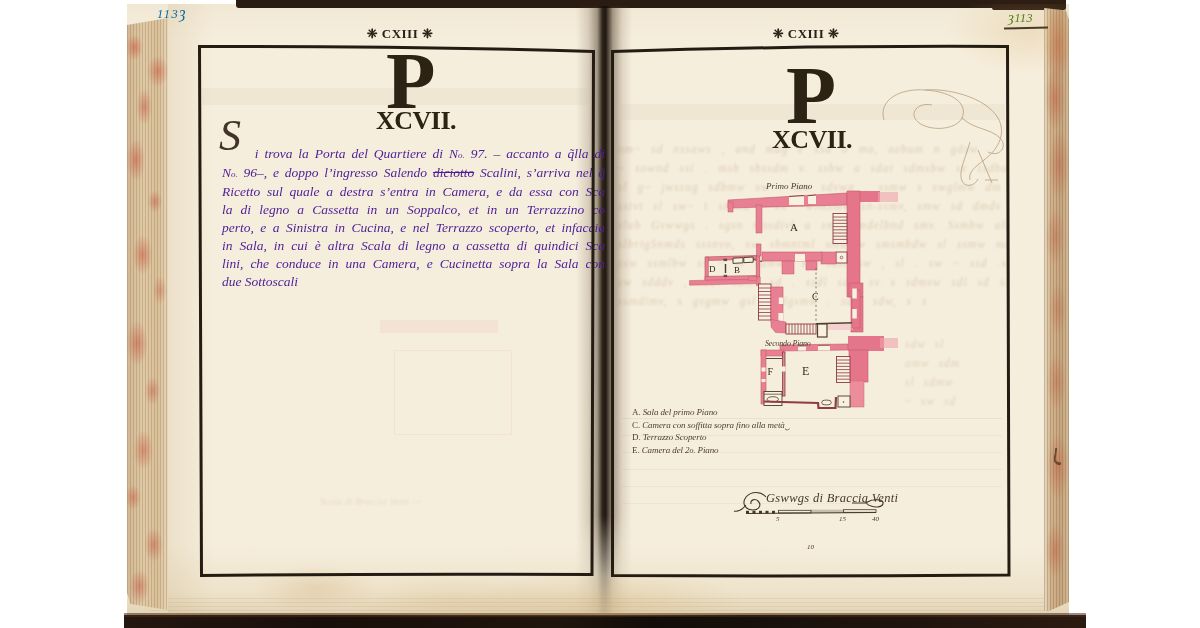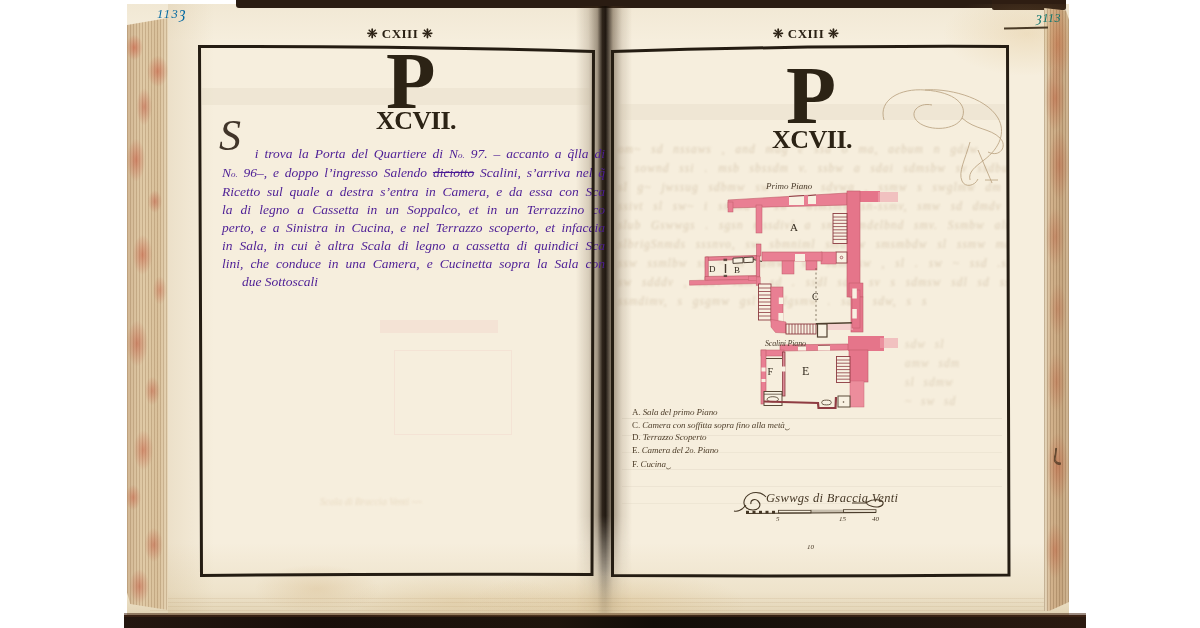--- a/index.html
+++ b/index.html
@@ -74,21 +74,21 @@
      background:
        radial-gradient(120px 60px at 900px 30px, rgba(214,176,110,.25), rgba(214,176,110,0) 70%),
        radial-gradient(200px 50px at 480px 600px, rgba(205,168,105,.28), rgba(205,168,105,0) 70%),
        radial-gradient(160px 40px at 330px 598px, rgba(205,168,105,.22), rgba(205,168,105,0) 70%),
        radial-gradient(90px 35px at 190px 585px, rgba(200,160,100,.25), rgba(200,160,100,0) 70%),
        radial-gradient(70px 40px at 1035px 75px, rgba(210,170,110,.3), rgba(210,170,110,0) 70%);"></div>
 
   <div class="abs" style="left:157px;top:4px;width:50px;height:20px;color:#0369a1;
        font:italic 12.5px 'Liberation Serif';letter-spacing:1.5px;">113<span style="font-size:16px;">ȝ</span></div>
 
-  <div class="abs" style="left:1036px;top:9px;width:60px;height:20px;color:#0f766e;
+  <div class="abs" style="left:1008px;top:9px;width:60px;height:20px;color:#4d7c0f;
        font:italic 12px 'Liberation Serif';letter-spacing:0.5px;"><span style="font-size:15px;">ȝ</span>113</div>
   <div class="abs" style="left:1004px;top:27px;width:44px;height:1.6px;background:#4a3b27;transform:rotate(-1.5deg);"></div>
 
   <div class="abs" style="left:300px;top:26px;width:200px;text-align:center;color:#2a2013;
        font:bold 13px 'Liberation Serif';letter-spacing:0.5px;">❈ CXIII ❈</div>
 
   <div class="abs" style="left:706px;top:26px;width:200px;text-align:center;color:#2a2013;
        font:bold 13px 'Liberation Serif';letter-spacing:0.5px;">❈ CXIII ❈</div>
 
   <div class="abs" style="left:202px;top:88px;width:390px;height:17px;background:rgba(203,192,170,.16);"></div>
@@ -101,21 +101,21 @@
 
   <div class="abs" id="hw" style="left:222px;top:145px;width:383px;
        font:italic 13.5px/18px 'Liberation Serif';color:#4c1d95;">
     <div style="text-indent:30px;text-align:justify;text-align-last:justify;"> i trova la Porta del Quartiere di N<span style="font-size:9px;">o.</span> 97. – accanto a q̃lla di</div>
     <div style="text-align:justify;text-align-last:justify;">N<span style="font-size:9px;">o.</span> 96–, e doppo l’ingresso Salendo <s>diciotto</s> Scalini, s’arriva nel q̃</div>
     <div style="text-align:justify;text-align-last:justify;">Ricetto sul quale a destra s’entra in Camera, e da essa con Sca</div>
     <div style="text-align:justify;text-align-last:justify;">la di legno a Cassetta in un Soppalco, et in un Terrazzino co</div>
     <div style="text-align:justify;text-align-last:justify;">perto, e a Sinistra in Cucina, e nel Terrazzo scoperto, et infaccia</div>
     <div style="text-align:justify;text-align-last:justify;">in Sala, in cui è altra Scala di legno a cassetta di quindici Sca</div>
     <div style="text-align:justify;text-align-last:justify;">lini, che conduce in una Camera, e Cucinetta sopra la Sala con</div>
-    <div style="white-space:nowrap;margin-left:20px;">due Sottoscali</div>
+    <div style="white-space:nowrap;">due Sottoscali</div>
   </div>
 
   <div class="abs" style="left:219px;top:114px;color:#41352a;font:italic 44px/1 'Liberation Serif';">S</div>
 
   <div class="abs" style="left:380px;top:320px;width:118px;height:13px;background:rgba(225,140,150,.10);"></div>
   <div class="abs" style="left:394px;top:350px;width:116px;height:83px;border:1.5px solid rgba(225,140,150,.10);"></div>
   <div class="abs" style="left:320px;top:497px;width:147px;height:9px;color:rgba(190,150,100,.22);
        font:italic 10px/9px 'Liberation Serif';overflow:hidden;filter:blur(.8px);">Scala di Braccia Venti ~~</div>
 
   <div class="abs" style="left:618px;top:140px;width:390px;height:200px;overflow:hidden;
@@ -143,36 +143,35 @@
   <div class="abs" style="left:620px;top:104px;width:385px;height:16px;background:rgba(203,192,170,.16);"></div>
 
   <div class="abs" style="left:786px;top:55px;width:70px;height:75px;color:#2c2315;
        font:bold 82px/1 'Liberation Serif';">P</div>
 
   <div class="abs" style="left:732px;top:126.5px;width:160px;text-align:center;color:#2c2315;
        font:bold 26px/1 'Liberation Serif';letter-spacing:-0.5px;">XCVII.</div>
 
   <div class="abs" style="left:766px;top:182px;color:#4a3c2c;font:italic 9px/1 'Liberation Serif';z-index:6;">Primo Piano</div>
 
-  <div class="abs" style="left:765px;top:340px;color:#4a3c2c;font:italic 8px/1 'Liberation Serif';letter-spacing:-0.2px;z-index:6;">Scalini Piano</div>
+  <div class="abs" style="left:765px;top:340px;color:#4a3c2c;font:italic 8px/1 'Liberation Serif';letter-spacing:-0.2px;z-index:6;">Secondo Piano</div>
 
   <div class="abs" style="left:622px;top:418px;width:380px;height:1px;background:rgba(150,138,115,.13);"></div>
   <div class="abs" style="left:622px;top:435px;width:380px;height:1px;background:rgba(150,138,115,.10);"></div>
   <div class="abs" style="left:622px;top:452px;width:380px;height:1px;background:rgba(150,138,115,.08);"></div>
   <div class="abs" style="left:622px;top:469px;width:380px;height:1px;background:rgba(150,138,115,.10);"></div>
   <div class="abs" style="left:622px;top:486px;width:380px;height:1px;background:rgba(150,138,115,.09);"></div>
   <div class="abs" style="left:622px;top:503px;width:250px;height:1px;background:rgba(150,138,115,.08);"></div>
 
   <div class="abs" style="left:632px;top:406px;width:290px;color:#50402c;
        font:italic 9px/12.7px 'Liberation Serif';letter-spacing:-0.1px;">
     <div><span style="font-style:normal;">A.</span> Sala del primo Piano</div>
     <div><span style="font-style:normal;">C.</span> Camera con soffitta sopra fino alla metà‿</div>
     <div><span style="font-style:normal;">D.</span> Terrazzo Scoperto</div>
     <div><span style="font-style:normal;">E.</span> Camera del 2<span style="font-size:8px;">o.</span> Piano</div>
-    <div><span style="font-style:normal;">F.</span> Cucina‿</div>
   </div>
 
   <div class="abs" style="left:766px;top:492px;color:#453725;
        font:italic 12.5px/1 'Liberation Serif';letter-spacing:0.3px;">Gswwgs di Braccia Venti</div>
 
   <div class="abs" style="left:746px;top:516px;width:140px;color:#453725;font:italic 7px/1 'Liberation Serif';">
     <span style="position:absolute;left:30px;">5</span>
     <span style="position:absolute;left:61px;margin-top:28px;">10</span>
     <span style="position:absolute;left:93px;">15</span>
     <span style="position:absolute;left:126px;">40</span>

